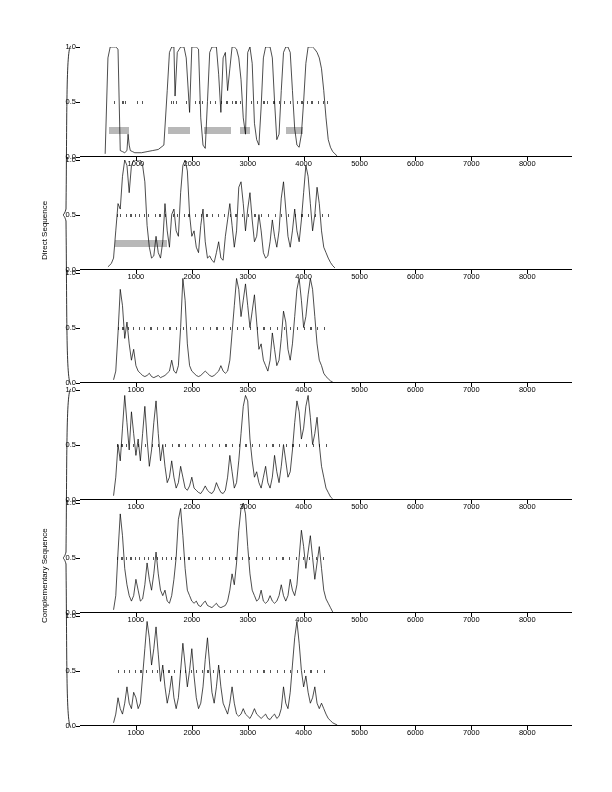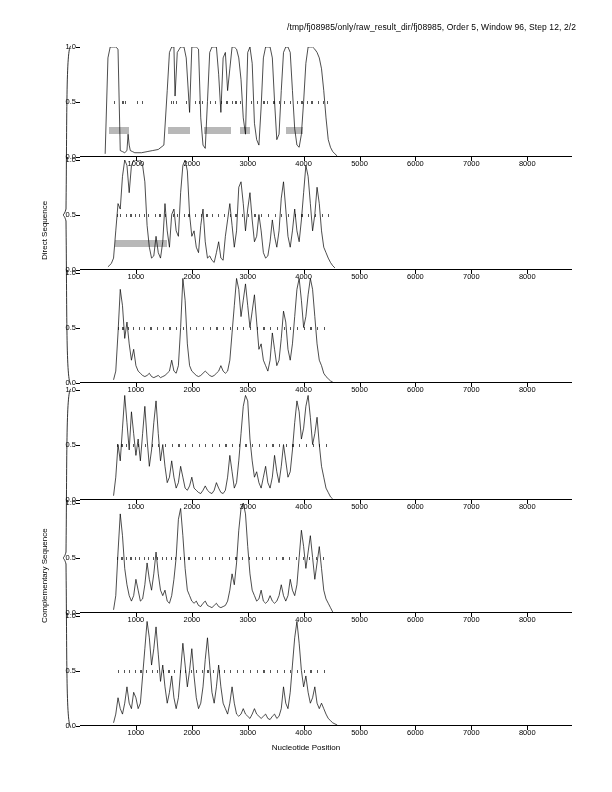--- a/index.html
+++ b/index.html
@@ -114,21 +114,20 @@
     font-size: 9px;
     color: #000;
   }
   .brace svg { display:block; }
 </style>
 </head>
 <body>
 
 <div id="page">
 
-  <div class="title">/tmp/fj08985/only/raw_result_dir/fj08985, Order 5, Window 96, Step 12, 2/2</div>
 
   <div id="panels">
       <div class="panel" style="top: 47px;">
         <div class="ytick-mark" style="top: 110px;"></div>
         <div class="ytick-label" style="top: 110px;">0.0</div>
         <div class="ytick-mark" style="top: 55px;"></div>
         <div class="ytick-label" style="top: 55px;">0.5</div>
         <div class="ytick-mark" style="top: 0px;"></div>
         <div class="ytick-label" style="top: 0px;">1.0</div>
         <div class="xtick-mark" style="left: 55.9091px;"></div>
@@ -513,21 +512,20 @@
           </svg>
         </div>
       </div>
     </div>
 
   <div id="yaxis-labels">
     <div class="axis-y-label" id="ylabel-top" style="left: 40px; top: 260px;">Direct Sequence</div>
     <div class="axis-y-label" id="ylabel-bottom" style="left: 40px; top: 623px;">Complementary Sequence</div>
   </div>
 
-  <div class="xaxis-title" id="xaxis-title" style="top:743px;">Nucleotide Position</div>
 
 <div class="brace" style="left: 62px; top: 45px; width: 10px; height: 340px;">
       <svg width="10" height="340">
         <path d="M 9 1 C 4 1, 5 76.5, 4 164 C 3 168, 2 169, 1 170 C 2 171, 3 172, 4 176 C 5 263.5, 4 339, 9 339" fill="none" stroke="#000" stroke-width="0.8"></path>
       </svg>
     </div>
     <div class="brace" style="left: 62px; top: 388px; width: 10px; height: 340px;">
       <svg width="10" height="340">
         <path d="M 9 1 C 4 1, 5 76.5, 4 164 C 3 168, 2 169, 1 170 C 2 171, 3 172, 4 176 C 5 263.5, 4 339, 9 339" fill="none" stroke="#000" stroke-width="0.8"></path>
       </svg>

